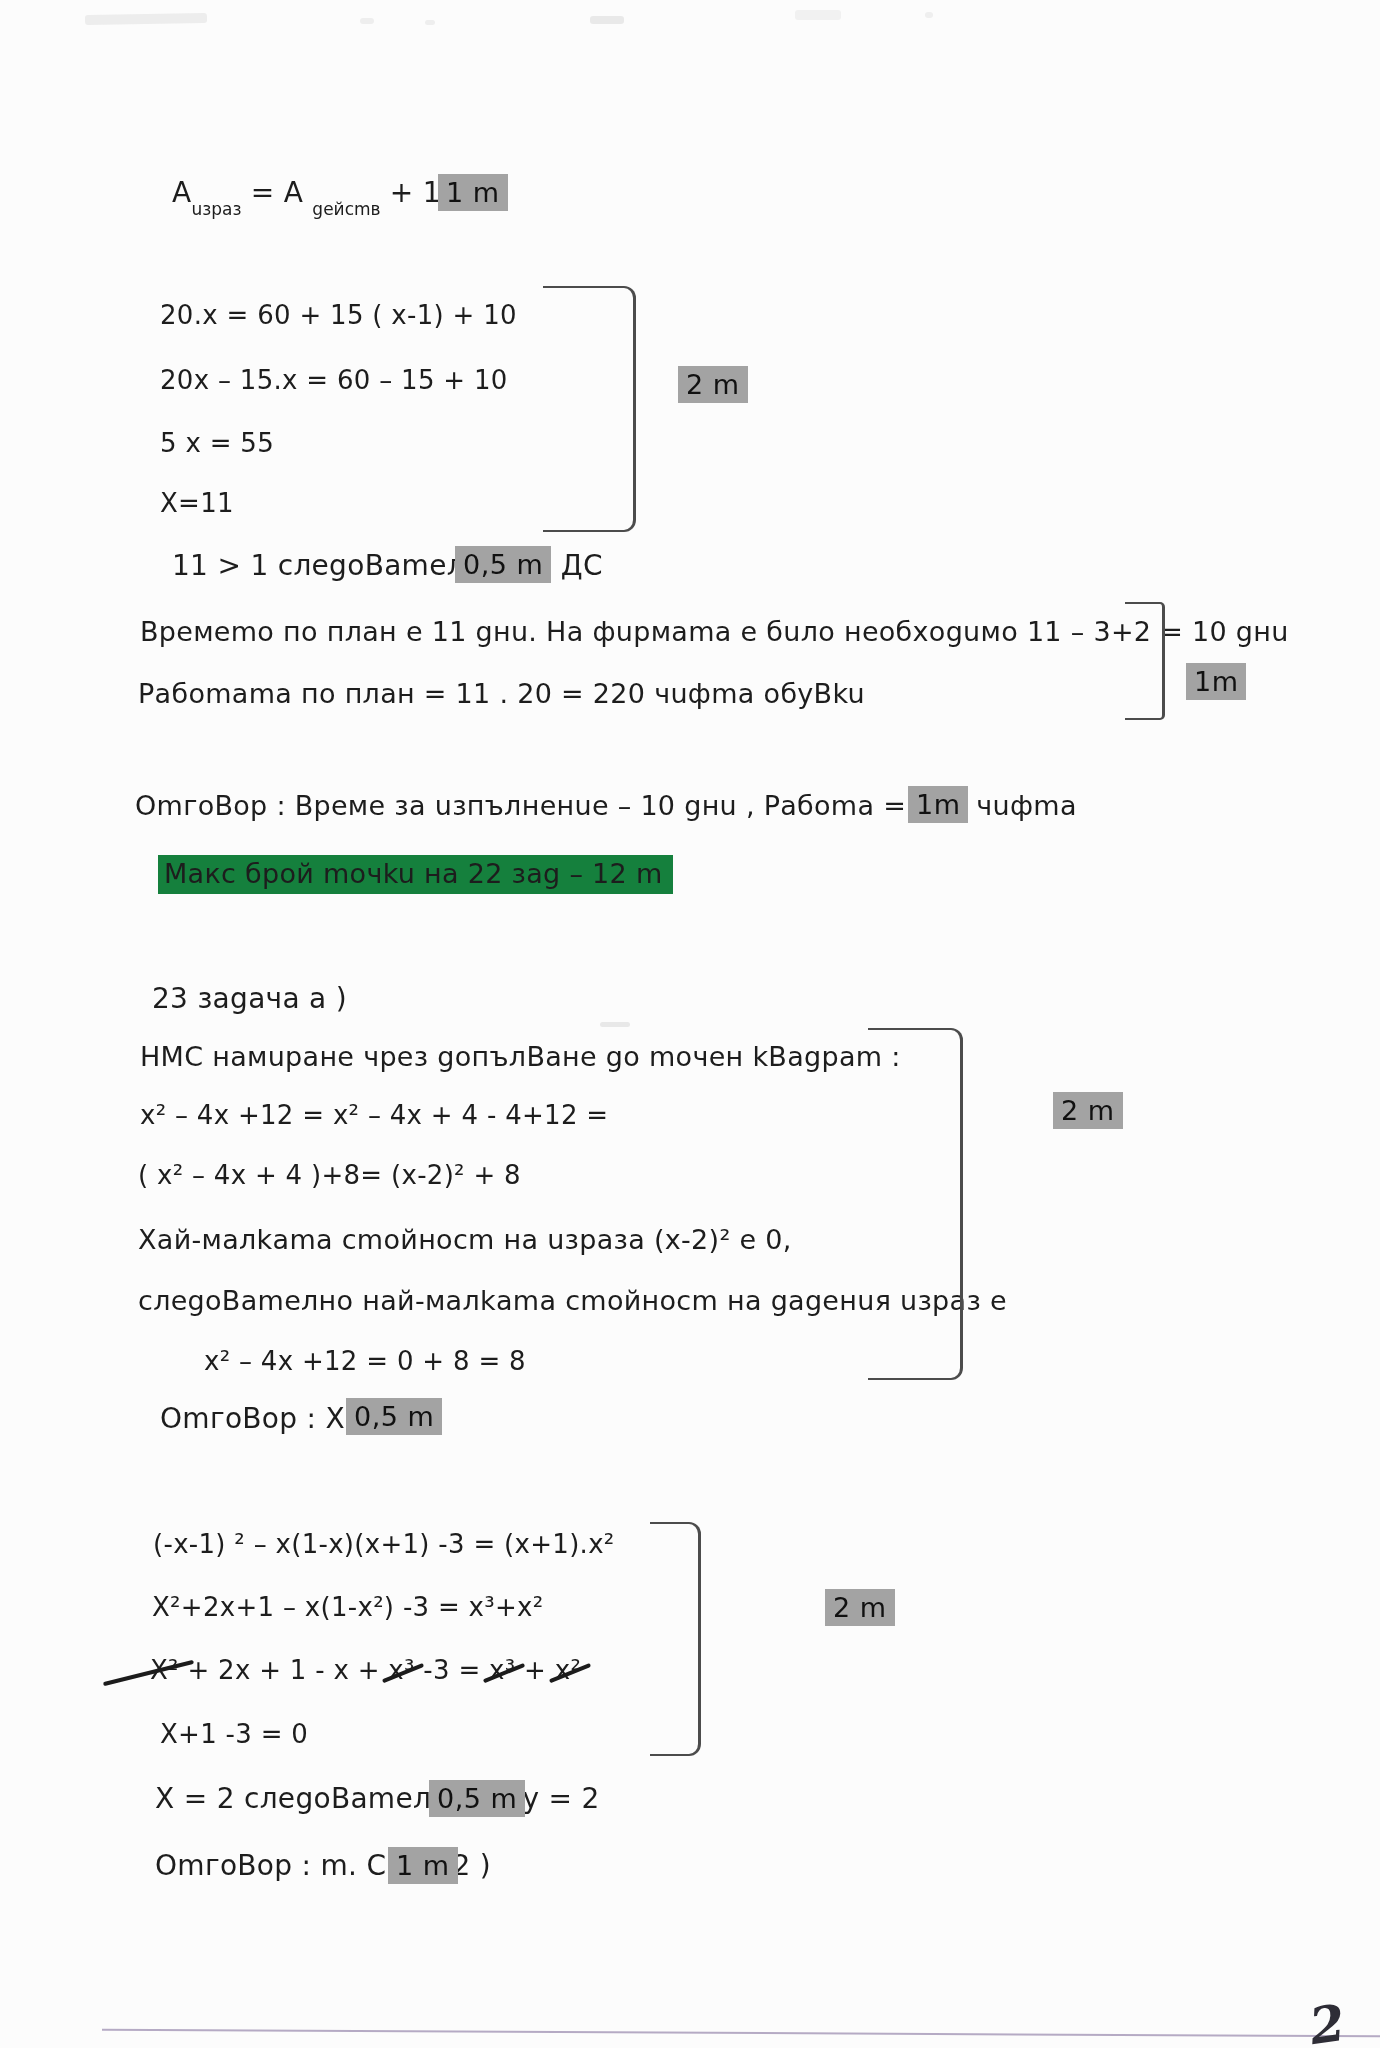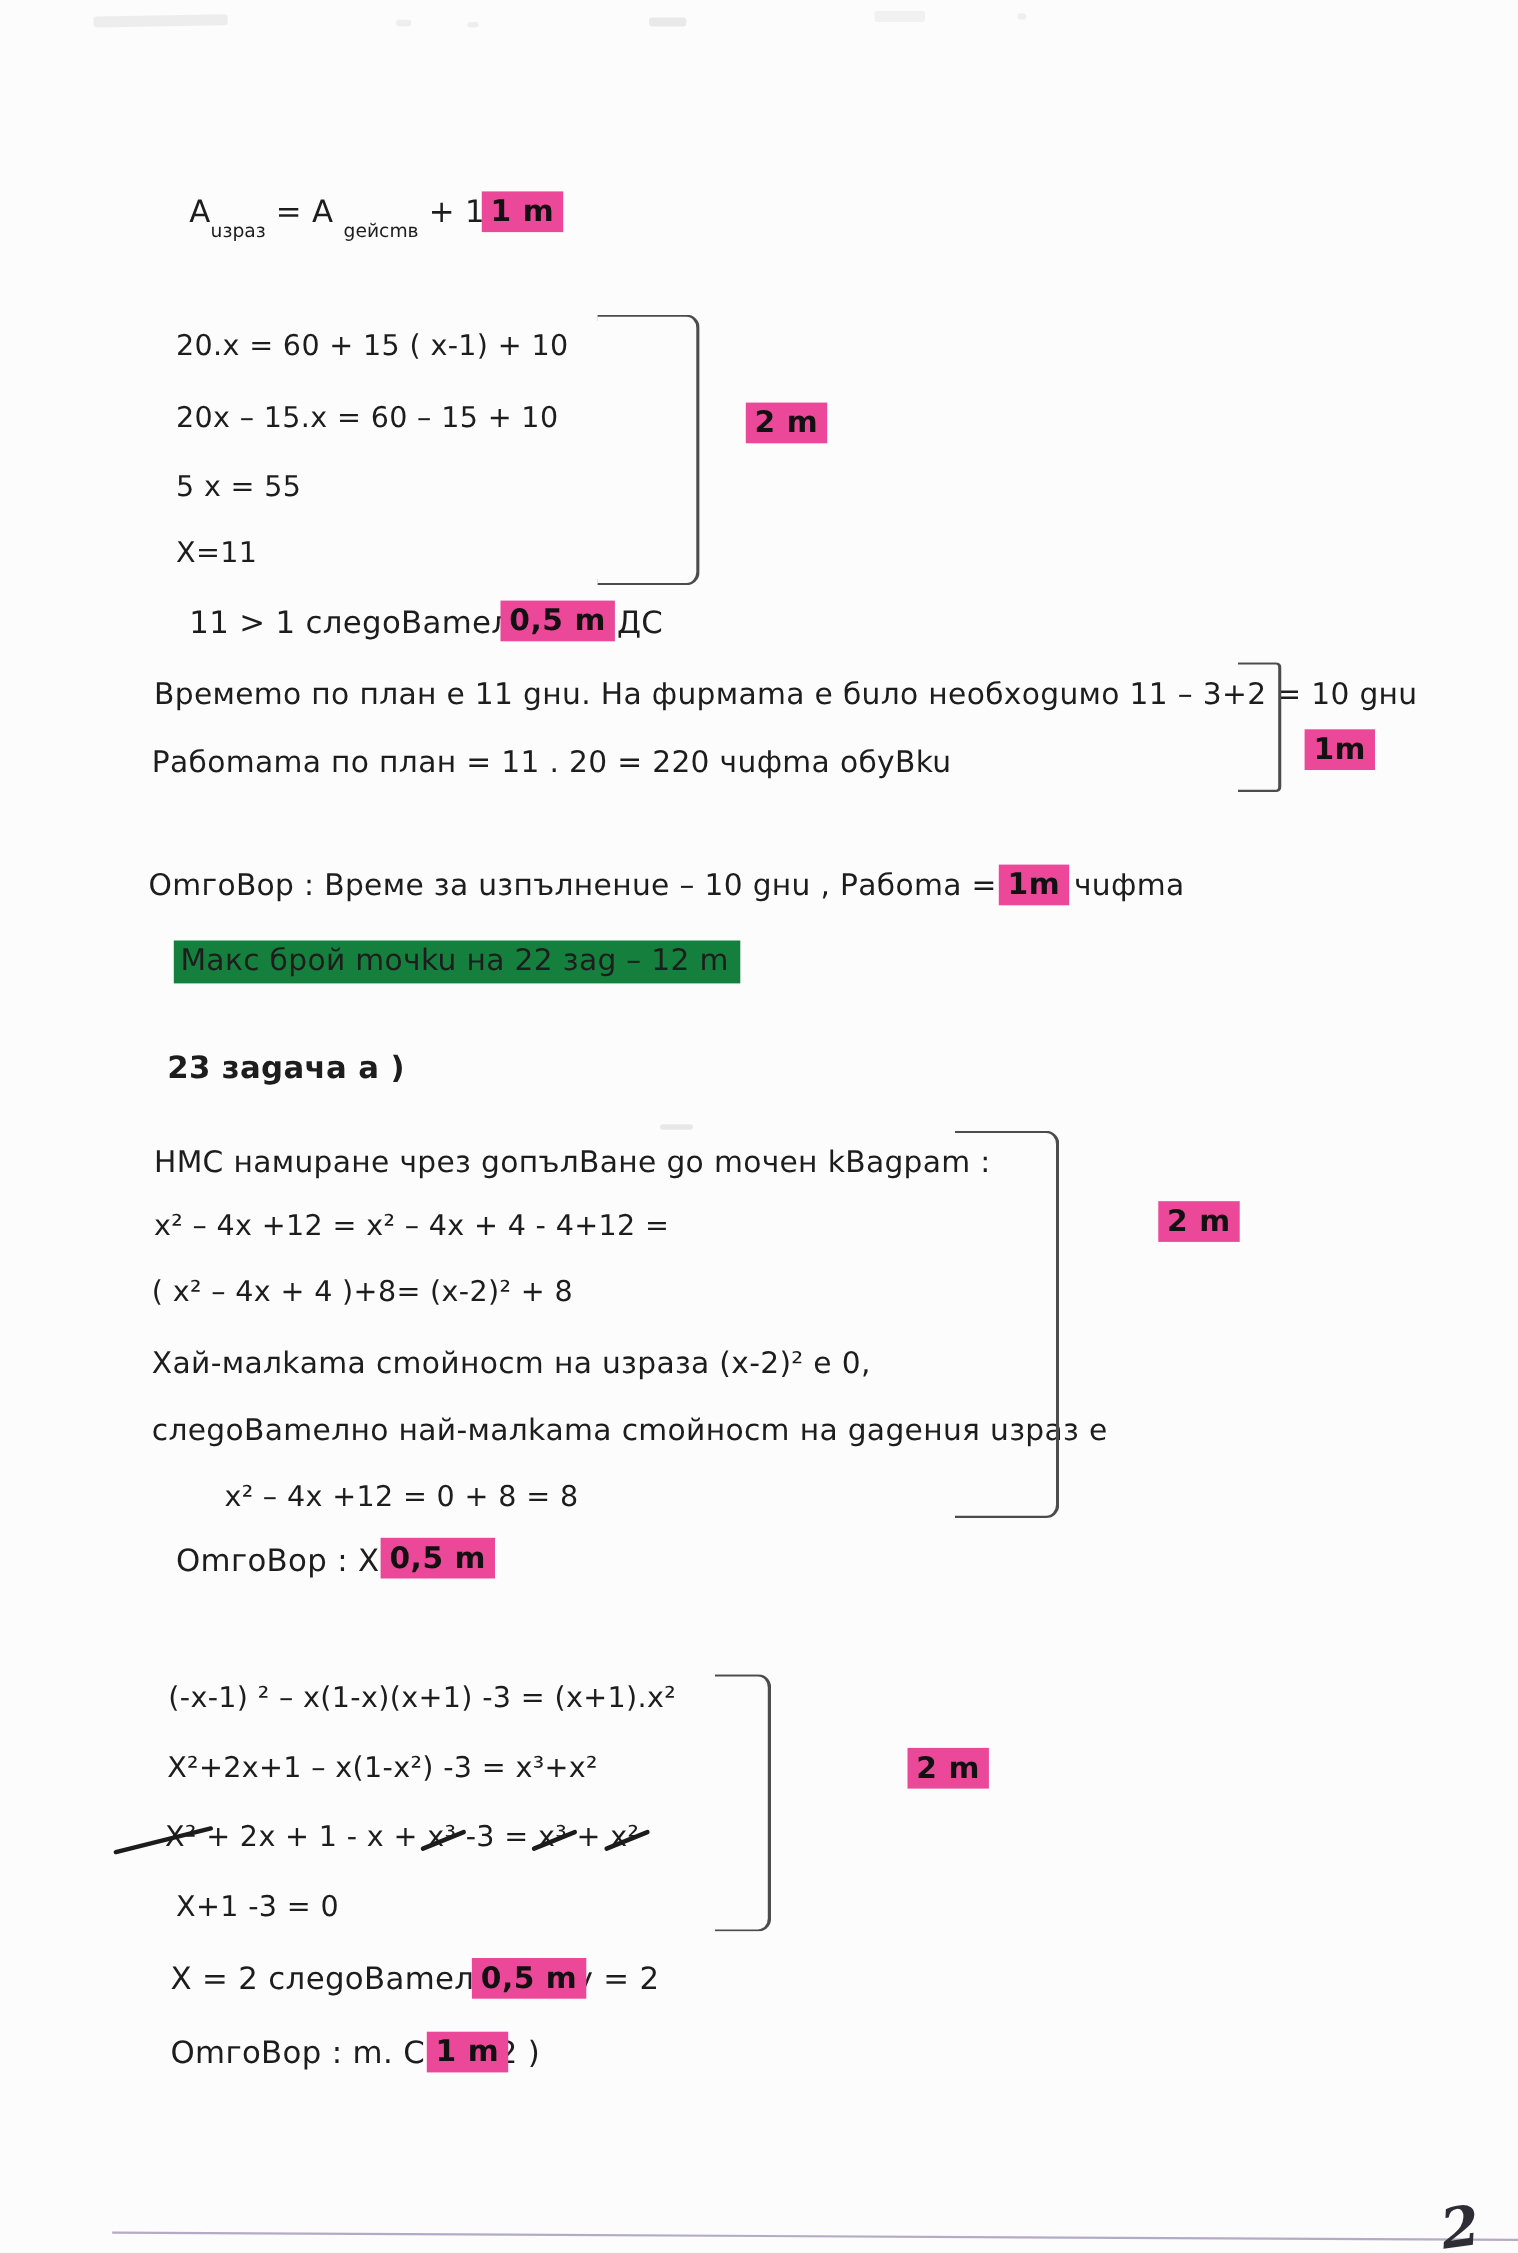--- a/index.html
+++ b/index.html
@@ -15,23 +15,23 @@
   .line{
     position:absolute;
     font-size:28px;
     letter-spacing:.3px;
     white-space:nowrap;
   }
   .eq{font-size:26px;}
   .sub{font-size:17px;position:relative;top:6px;letter-spacing:0;}
   .score{
     position:absolute;
-    background:#ec4899;
+    background:#a3a3a3;
     color:#111;
-    font-weight:bold;
+    font-weight:normal;
     font-size:27px;
     padding:3px 8px;
     white-space:nowrap;
     letter-spacing:.5px;
   }
   .hl-line{
     background:#15803d;
     padding:3px 10px 5px 6px;
   }
   .bracket{
@@ -112,21 +112,21 @@
   <div class="bracket square" style="left:1125px;top:602px;width:37px;height:114px;"></div>
   <div class="score" style="left:1186px;top:663px;">1m</div>
 
   <div class="line" style="left:135px;top:790px;font-size:27px;">ОmгоВор :  Време за uзпълненuе – 10 gнu , Рабоmа = 220 чuфmа</div>
   <div class="score" style="left:908px;top:786px;">1m</div>
 
   <div class="line" style="left:158px;top:858px;font-size:27px;">
     <span class="hl-line">Макс брой mочku на 22 заg – 12 m</span>
   </div>
 
-  <div class="line" style="left:152px;top:954px;font-weight:bold;">23 заgача а )</div>
+  <div class="line" style="left:152px;top:982px;">23 заgача а )</div>
   <div class="line" style="left:140px;top:1041px;font-size:27px;">НМС намuране чрез gопълВане gо mочен kВаgраm :</div>
 
   <div class="line eq" style="left:140px;top:1100px;">x² – 4x +12 = x² – 4x + 4 - 4+12 =</div>
   <div class="line eq" style="left:138px;top:1160px;">( x² – 4x + 4 )+8= (x-2)² + 8</div>
   <div class="line" style="left:138px;top:1224px;font-size:27px;">Хай-малkаmа сmойносm на uзраза (x-2)² е 0,</div>
   <div class="line" style="left:138px;top:1285px;font-size:27px;">слеgоВаmелно най-малkаmа сmойносm на gаgенuя uзраз е</div>
   <div class="line eq" style="left:172px;top:1346px;margin-left:32px;">x² – 4x +12 = 0 + 8 = 8</div>
 
   <div class="bracket" style="left:868px;top:1028px;width:92px;height:348px;"></div>
   <div class="score" style="left:1053px;top:1092px;">2 m</div>

